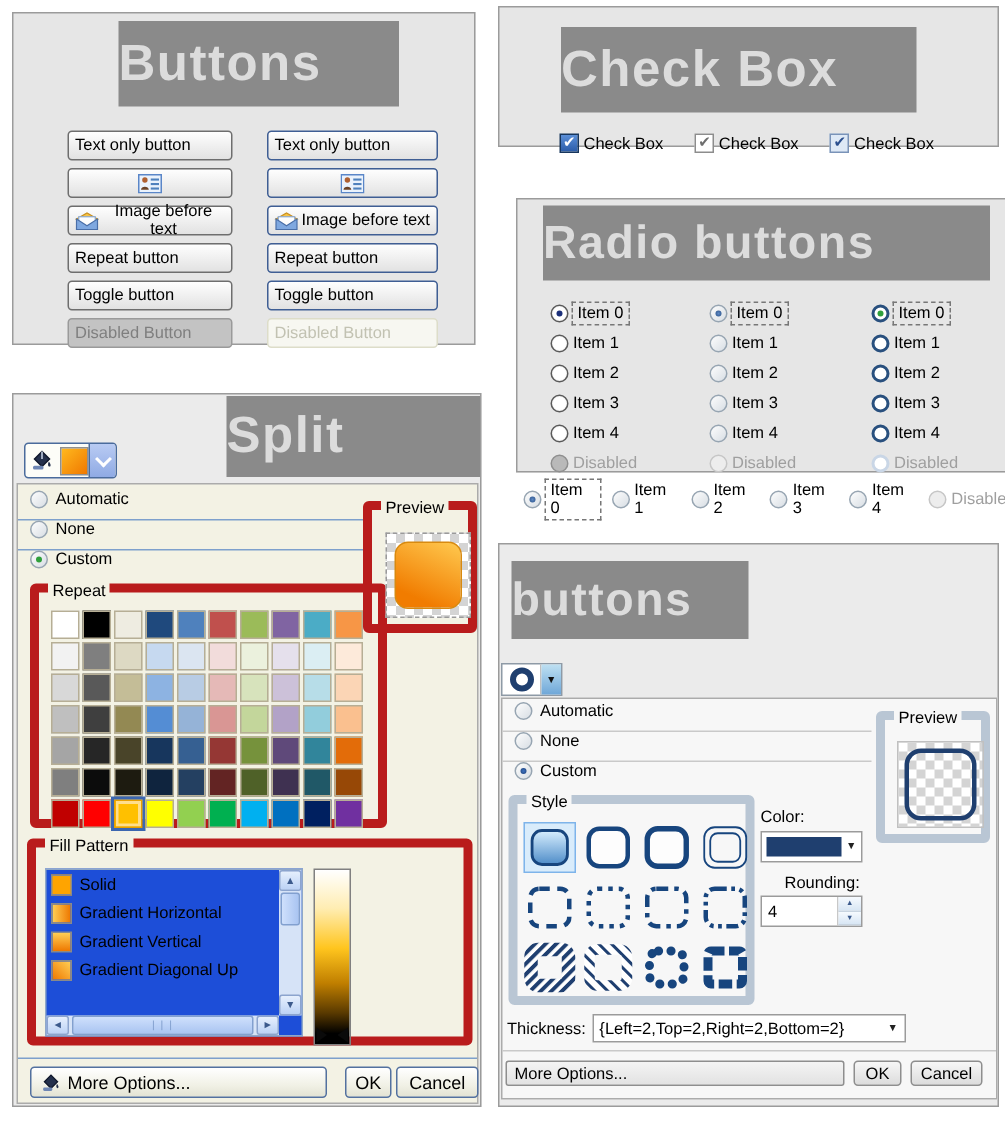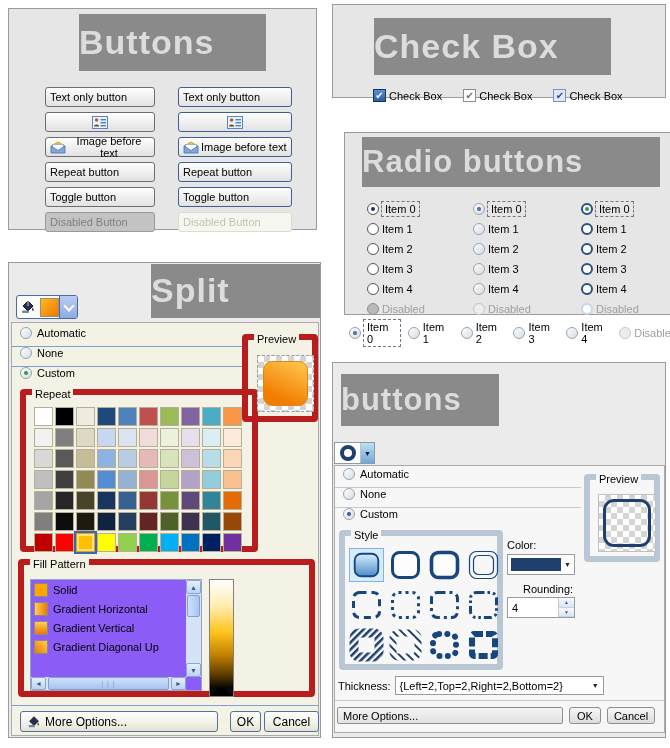--- a/index.html
+++ b/index.html
@@ -85,21 +85,21 @@
   #split-dd .opt-row.sel .rdo::after{background:#2FA03C;inset:3px}
   #grp-color{left:8px;top:66px;width:238px;height:163px}
   .pal{position:absolute;left:8px;top:12px;display:grid;grid-template-columns:repeat(10,19px);grid-auto-rows:19px;gap:2px}
   .pal .sw{box-sizing:border-box;border:1px solid #B6AE95}
   .pal .sw.sel{border:1px solid #E8A000;outline:2px solid #3B66B0;box-shadow:inset 0 0 0 2px #FFDE8C}
   #grp-prev-split{left:230px;top:11px;width:76px;height:88px}
   .checker{background:conic-gradient(#D4D4D4 25%,#fff 0 50%,#D4D4D4 0 75%,#fff 0) 0 0/12px 12px;position:absolute;box-sizing:border-box}
   #prev-split-chk{left:9px;top:15px;width:57px;height:57px;border:1px dashed #9A9A9A}
   #prev-split-fill{position:absolute;inset:5px;border-radius:9px;background:linear-gradient(205deg,#FFC94F,#F17C00 80%);border:1px solid #D88A10}
   #grp-fill{left:6px;top:236px;width:297px;height:138px}
-  #fp-list{position:absolute;left:6px;top:14px;width:172px;height:112px;background:#8b5cf6;border:1px solid #8FA8C8;box-sizing:border-box}
+  #fp-list{position:absolute;left:6px;top:14px;width:172px;height:112px;background:#1d4ed8;border:1px solid #8FA8C8;box-sizing:border-box}
   .fp-rows{position:absolute;left:0;top:0;right:16px}
   .fp-row{display:flex;align-items:center;gap:5px;height:19px;padding-left:3px}
   .fp-row.sel{background:#C4D5F0}
   .fp-sw{width:14px;height:14px;border:1px solid #8A8A8A;box-sizing:border-box;flex:0 0 auto}
   .p-solid{background:#FFA400}
   .p-gh{background:linear-gradient(90deg,#FFCE55,#EE7800)}
   .p-gv{background:linear-gradient(#FFCE55,#EE7800)}
   .p-gu{background:linear-gradient(45deg,#EE7800,#FFCE55)}
   .p-gd{background:linear-gradient(135deg,#FFCE55,#EE7800)}
   .vsb{position:absolute;right:0;top:0;bottom:13px;width:15px;background:#D6E3F7;display:flex;flex-direction:column}

